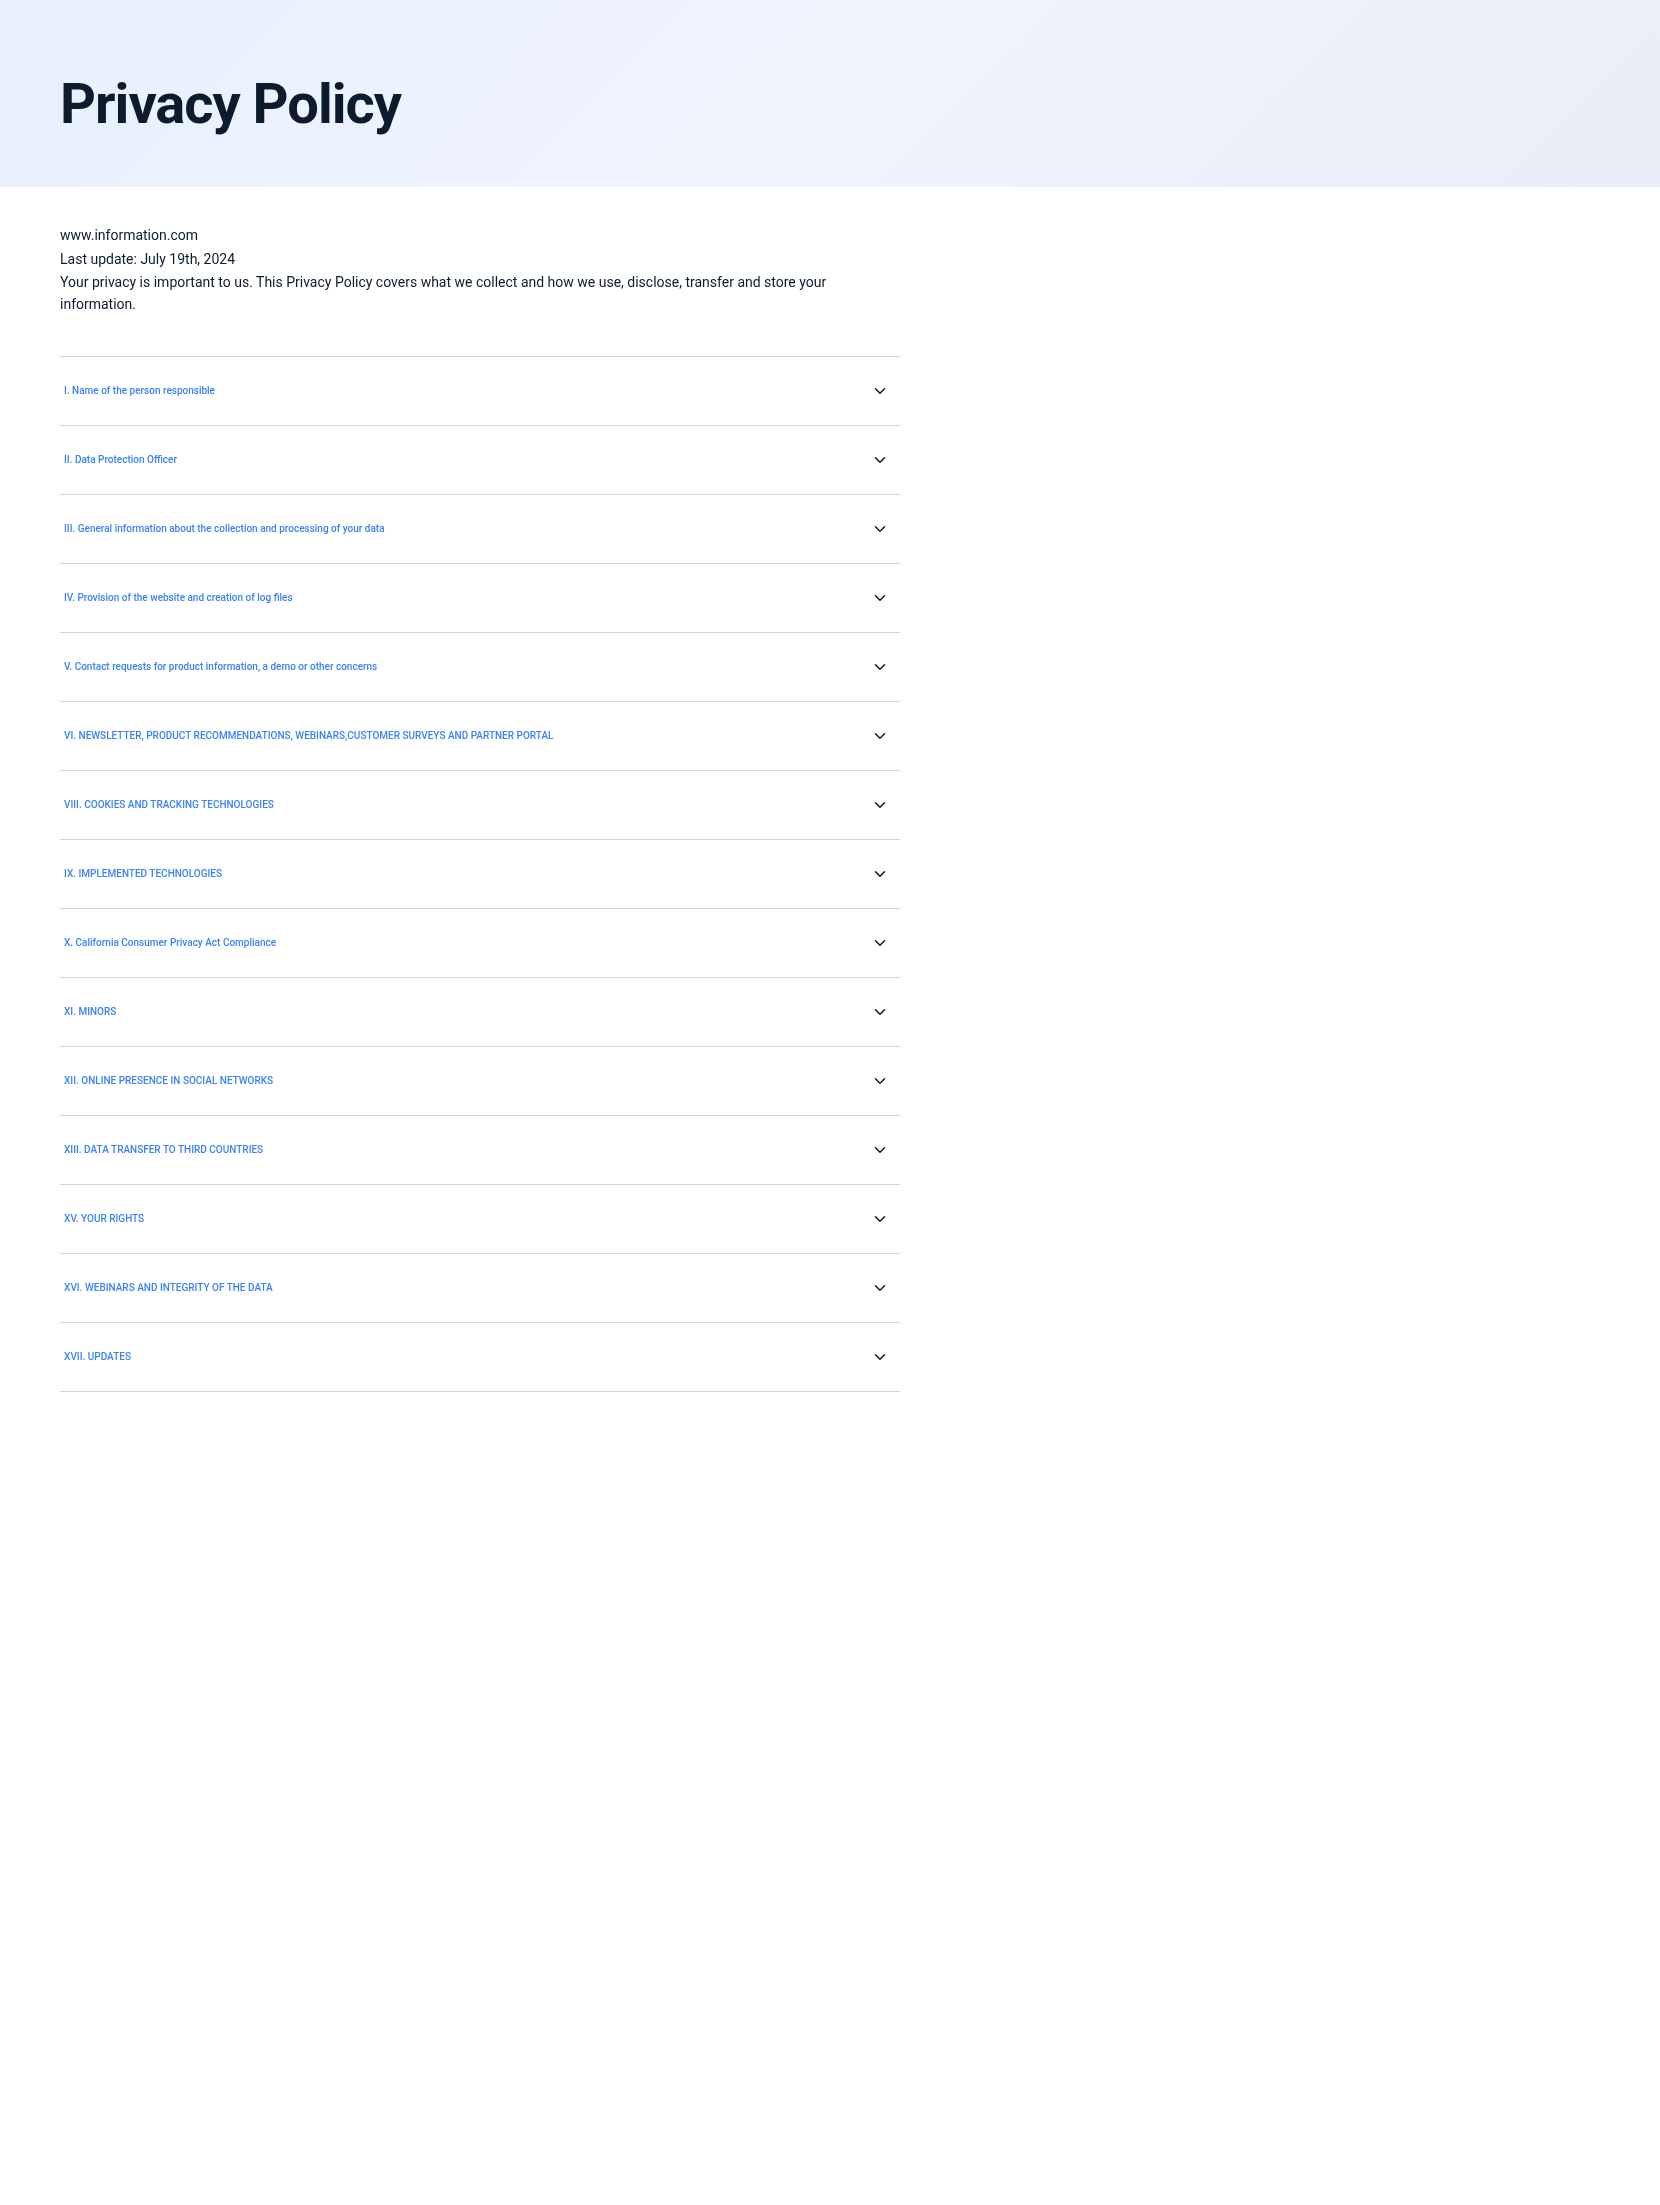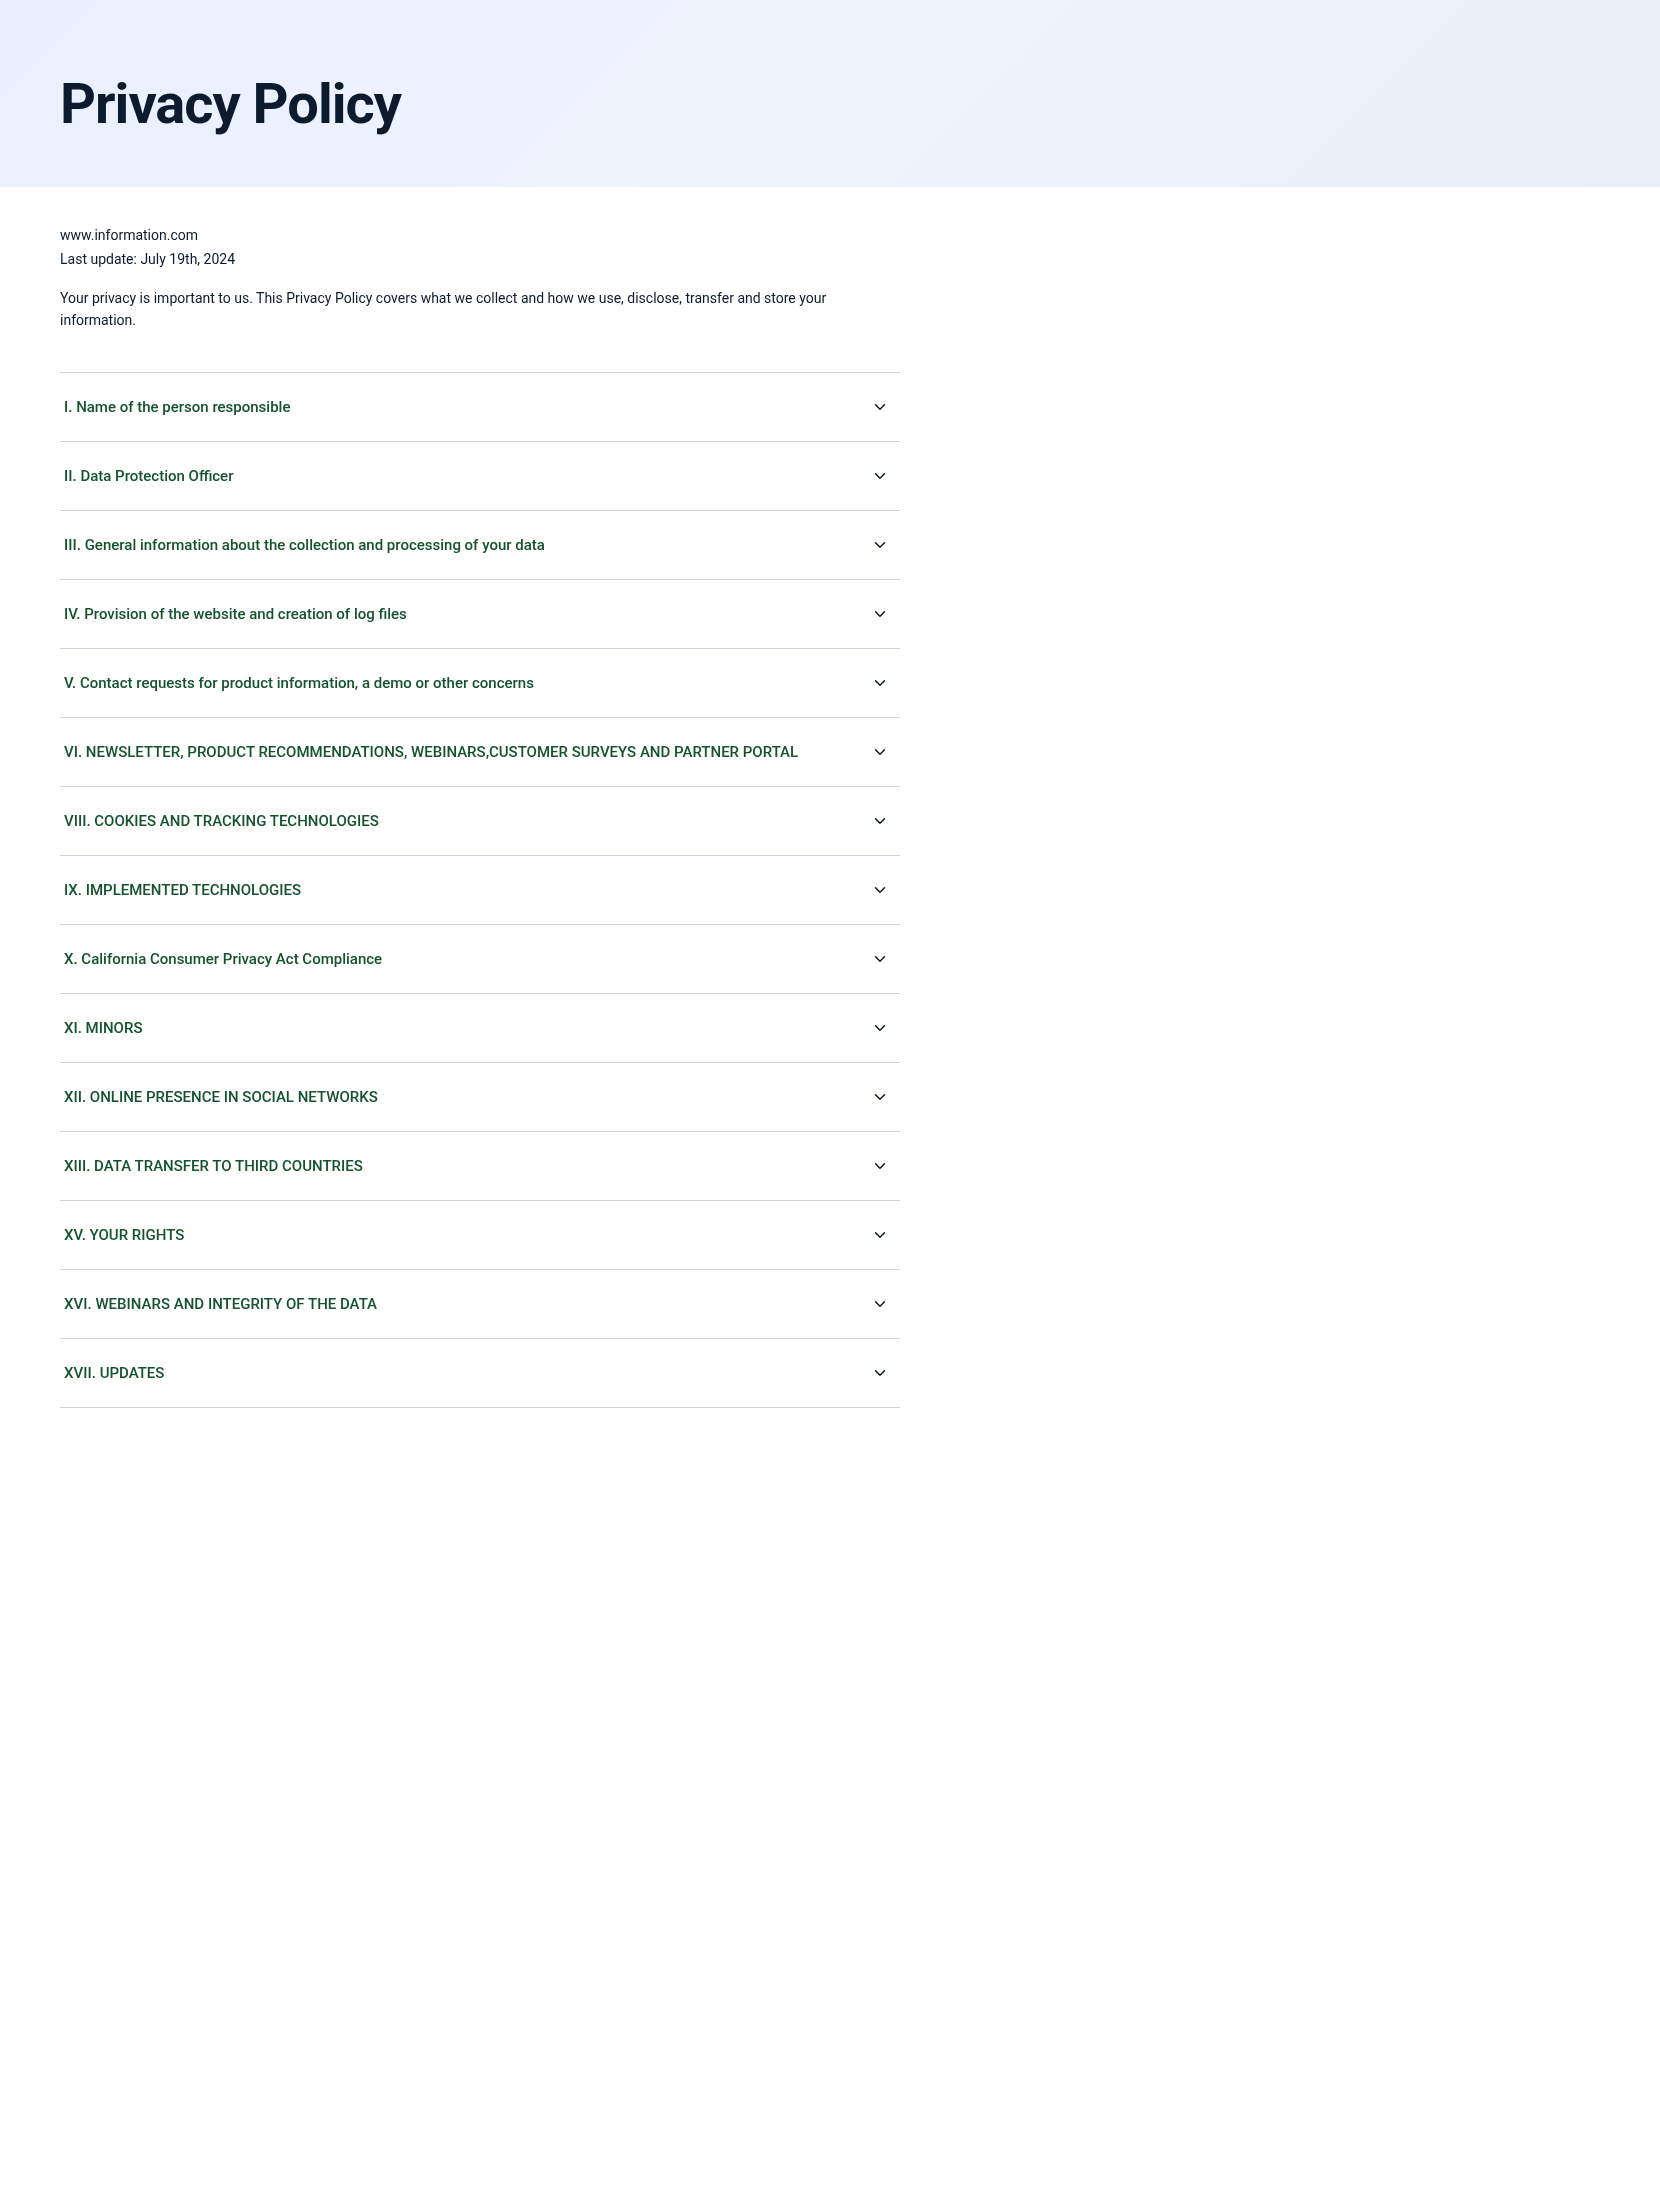--- a/index.html
+++ b/index.html
@@ -40,21 +40,21 @@
 
     .meta-url {
       font-size: 14px;
       color: #0d1b2e;
       margin-bottom: 8px;
     }
 
     .meta-date {
       font-size: 14px;
       color: #0d1b2e;
-      margin-bottom: 20px;
+      margin-bottom: 4px;
     }
 
     .meta-description {
       font-size: 14px;
       color: #0d1b2e;
       line-height: 1.6;
     }
 
     .accordion-list {
       margin-top: 40px;
@@ -68,23 +68,23 @@
 
     .accordion-header {
       display: flex;
       justify-content: space-between;
       align-items: center;
       padding: 22px 8px 22px 4px;
       user-select: none;
     }
 
     .accordion-label {
-      font-size: 15px;
+      font-size: 10px;
       font-weight: 500;
-      color: #14532d;
+      color: #3b82f6;
     }
 
     .chevron-icon {
       width: 24px;
       height: 24px;
       display: flex;
       align-items: center;
       justify-content: center;
       flex-shrink: 0;
       color: #0d1b2e;

